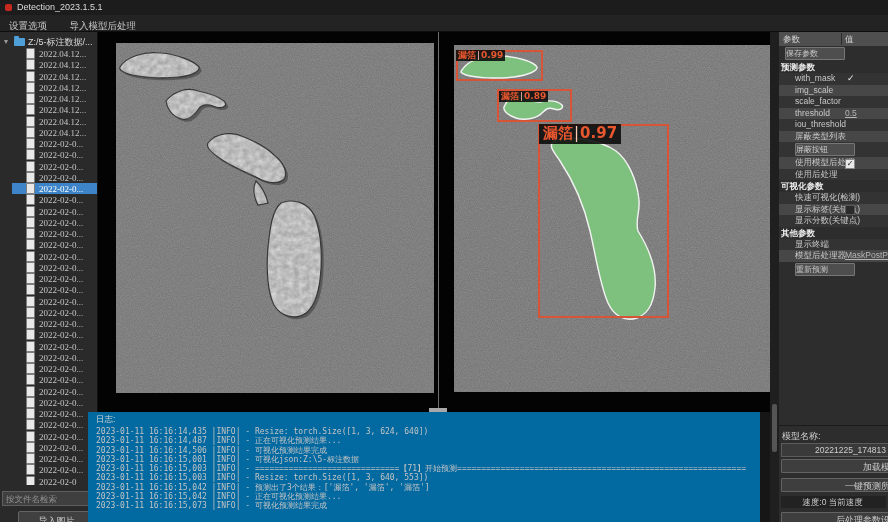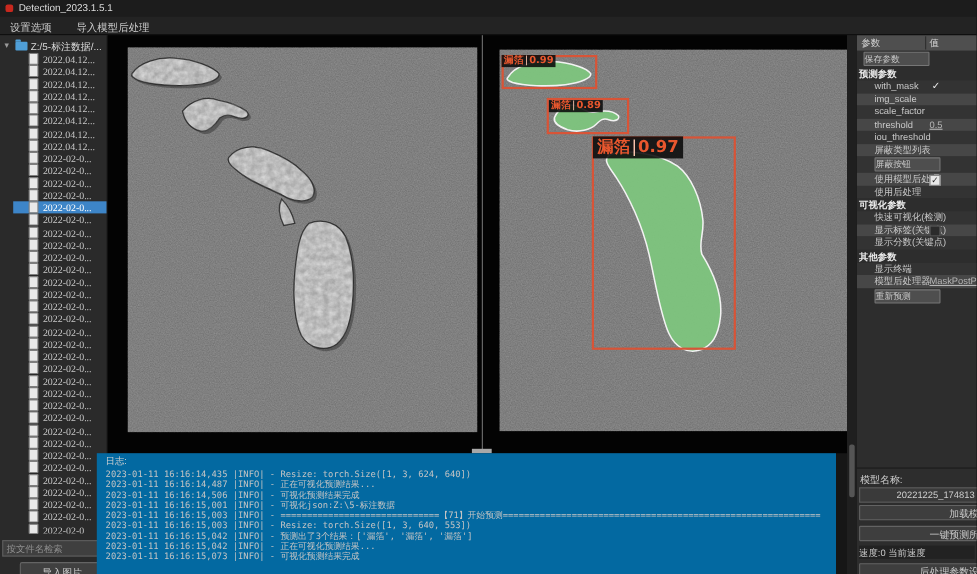--- a/index.html
+++ b/index.html
@@ -59,21 +59,21 @@
   .prow .pval{position:absolute;left:66px;top:0;color:#b5b5b5;white-space:nowrap;text-decoration:underline;}
   .prow .pcheck{position:absolute;left:68px;top:0;color:#efefef;font-size:9px;}
   .cbox{position:absolute;left:66px;top:1.5px;width:8px;height:8px;background:#e8e8e8;border:1px solid #888;font-size:8px;line-height:8px;color:#222;text-align:center;}
   .cbox.empty{background:#2b2b2b;border:1px solid #5a5a5a;}
   .pdivider{position:absolute;left:0;top:393px;width:109px;height:1px;background:#1b1b1b;}
   .model-label{position:absolute;left:3px;top:398px;font-size:9px;color:#cfcfcf;}
   .model-field{position:absolute;left:2px;top:411px;width:101px;height:12px;background:#3a3a3a;border:1px solid #5c5c5c;font-size:8.5px;color:#cfcfcf;text-align:right;line-height:12px;padding:0 3px;white-space:nowrap;overflow:hidden;}
   .bigbtn{position:absolute;left:2px;width:119px;height:14px;line-height:14px;background:#3e3e3e;border:1px solid #636363;border-radius:1px;box-sizing:border-box;font-size:9px;color:#cccccc;text-align:right;cursor:default;}
   .load-btn{top:427px;}
   .predict-all-btn{top:446px;}
-  .speed-row{position:absolute;left:2px;top:464px;width:105px;height:12px;line-height:12px;background:#222;font-size:8.5px;color:#c9c9c9;text-align:left;padding-right:2px;box-sizing:border-box;}
+  .speed-row{position:absolute;left:2px;top:464px;width:105px;height:12px;line-height:12px;background:#222;font-size:8.5px;color:#c9c9c9;text-align:center;padding-right:2px;box-sizing:border-box;}
   .post-param-btn{top:480px;height:20px;}
 </style>
 </head>
 <body>
 
 <div id="app">
 
   <div class="titlebar">
     <div class="app-icon"></div>
     <div class="title-text">Detection_2023.1.5.1</div>

